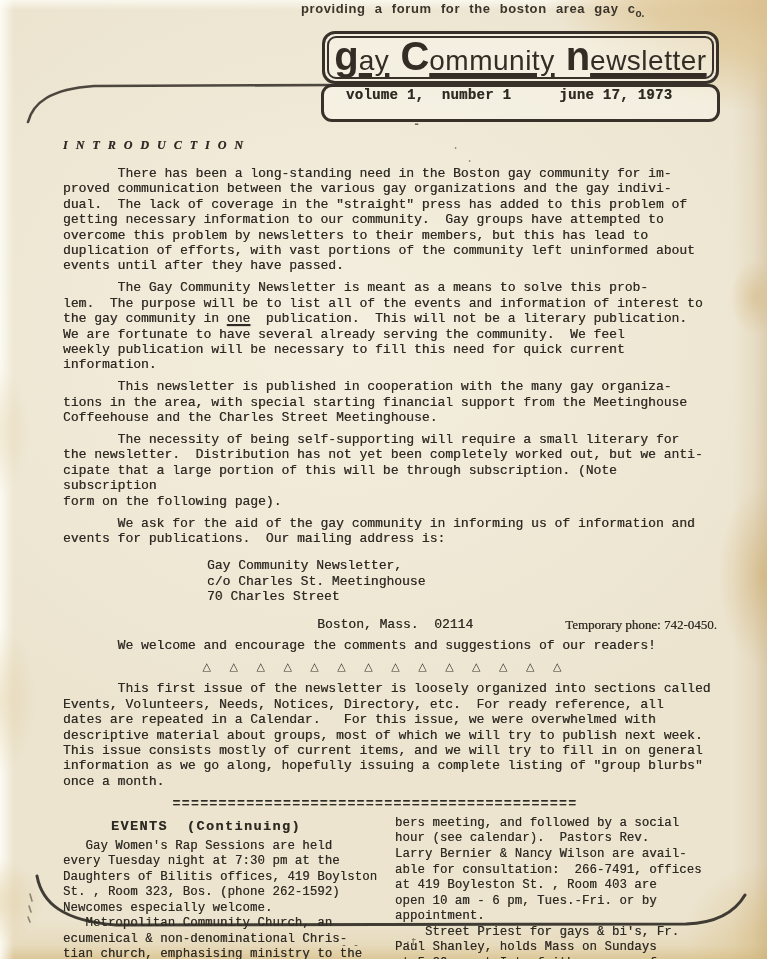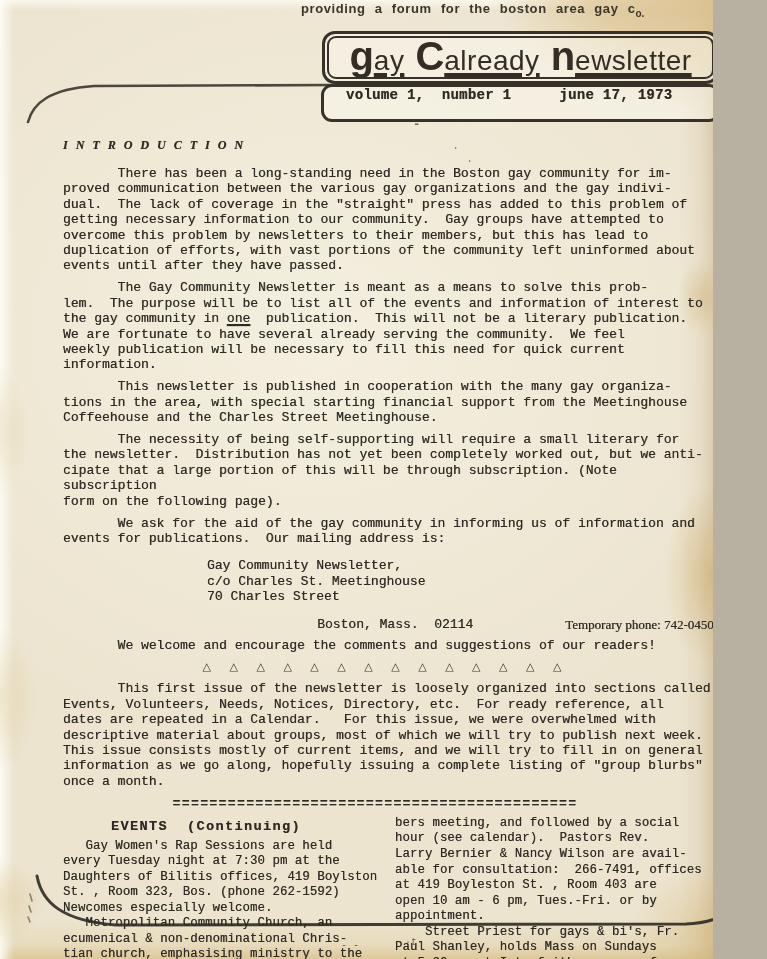--- a/index.html
+++ b/index.html
@@ -1,17 +1,17 @@
 <!DOCTYPE html>
 <html><head>
 <meta charset="utf-8">
 <style>
   html,body{margin:0;padding:0;background:#b8b0a0;}
   .paper{
-    position:relative;width:713px;height:959px;overflow:hidden;
+    position:relative;width:767px;height:959px;overflow:hidden;
     color:#2d2923;
     background-color:#ece4cf;
     background-image:
       radial-gradient(ellipse 340px 210px at 102% -4%, rgba(216,184,130,.95) 0%, rgba(222,198,150,.75) 45%, rgba(222,198,150,0) 72%),
       radial-gradient(ellipse 60px 120px at 99.5% 60%, rgba(203,168,103,.5), rgba(203,168,103,0) 75%),
       radial-gradient(ellipse 34px 50px at 98.5% 31%, rgba(203,168,103,.4), rgba(203,168,103,0) 75%),
       radial-gradient(ellipse 120px 90px at 101% 97%, rgba(210,178,112,.5), rgba(210,178,112,0) 75%),
       radial-gradient(ellipse 80px 60px at -2% 94%, rgba(212,182,118,.45), rgba(212,182,118,0) 75%),
       radial-gradient(ellipse 60px 100px at -1% 73%, rgba(214,186,124,.35), rgba(214,186,124,0) 75%),
       radial-gradient(ellipse 50px 90px at -1% 45%, rgba(214,186,124,.3), rgba(214,186,124,0) 75%),
@@ -89,21 +89,21 @@
   <div class="tagline"><span>providing a forum for the boston area gay c</span><span class="tagline-sub">o.</span></div>
 
   <div class="logo-box">
     <div class="logo-inner">
       <span class="logo-word">
           <span class="logo-initial">g</span>
           <span class="logo-rest">ay</span>
         </span>
       <span class="logo-word">
           <span class="logo-initial">C</span>
-          <span class="logo-rest">already</span>
+          <span class="logo-rest">ommunity</span>
         </span>
       <span class="logo-word">
           <span class="logo-initial">n</span>
           <span class="logo-rest">ewsletter</span>
         </span>
     </div>
   </div>
 
   <div class="vol-box">
     <span class="vol-text ink">volume 1,  number 1</span>

